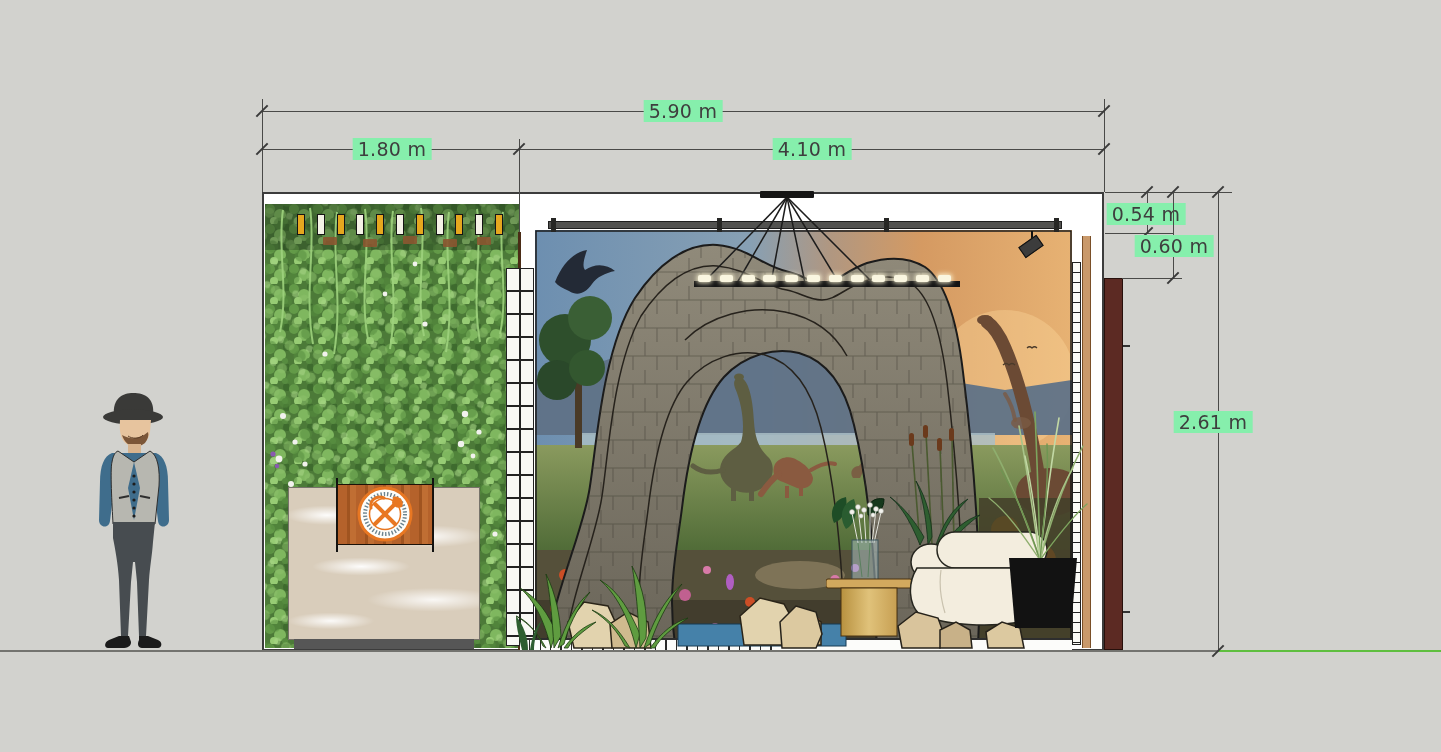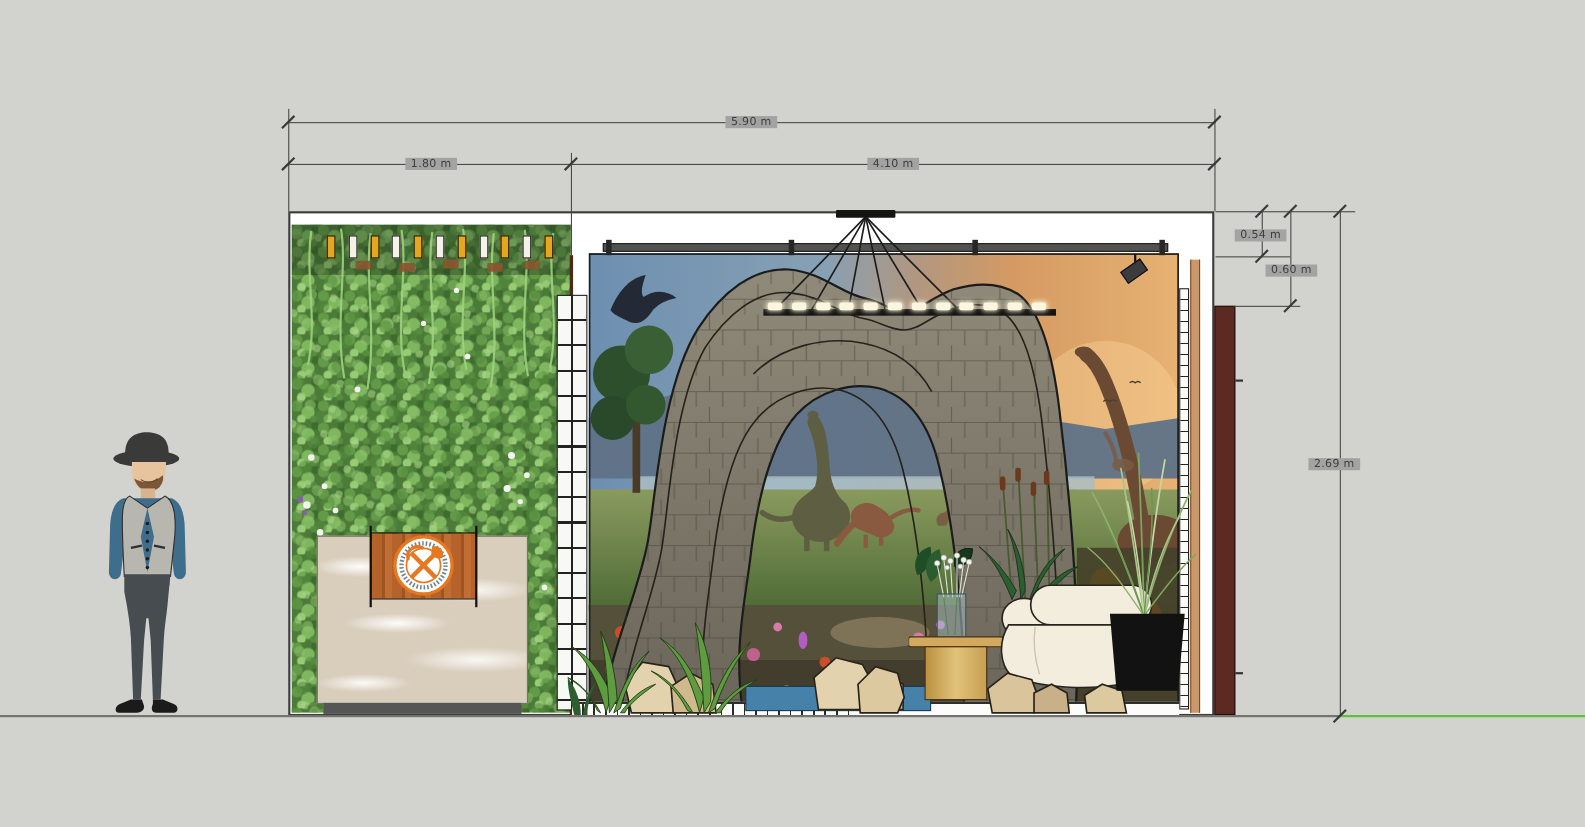--- a/index.html
+++ b/index.html
@@ -3,22 +3,22 @@
 <meta charset="utf-8">
 <style>
   html,body{margin:0;padding:0;background:#d2d2ce;}
   #stage{position:relative;width:1441px;height:752px;background:#d2d2ce;overflow:hidden;
          font-family:"DejaVu Sans",sans-serif;}
   .abs{position:absolute;}
   
   .dim-h{position:absolute;height:0;border-top:1.4px solid #4a4a48;}
   .dim-v{position:absolute;width:0;border-left:1.4px solid #4a4a48;}
   .tick{position:absolute;width:16px;height:0;border-top:2px solid #3a3a3a;transform:rotate(-45deg);}
-  .dim-label{position:absolute;transform:translate(-50%,-50%);background:#a3a3a3;padding:0 5px;
-             font-size:10px;color:#3e3e3e;white-space:nowrap;letter-spacing:.3px;}
+  .dim-label{position:absolute;transform:translate(-50%,-50%);background:#86efac;padding:0 5px;
+             font-size:19px;color:#3e3e3e;white-space:nowrap;letter-spacing:.3px;}
   
   #booth{position:absolute;left:262px;top:192px;width:842px;height:459px;background:#ffffff;
          border:2px solid #3c3c3c;box-sizing:border-box;}
   
   .wall-light{position:absolute;top:0;width:8px;height:21px;border:1.5px solid #151515;box-sizing:border-box;}
   
   .lamp{position:absolute;top:-6px;width:13px;height:7px;background:#faf6e0;border-radius:2px;
         box-shadow:0 0 5px 1px rgba(255,248,214,.95);}
   
   #truss{position:absolute;left:548px;top:221px;width:514px;height:8px;background:#525250;
@@ -511,15 +511,15 @@
   <div class="dim-h" style="left:1105px;top:233px;width:68px;"></div>
   <div class="tick" style="left:1139px;top:232px;"></div>
   <span class="dim-label" style="left:1146px;top:214px;">0.54 m</span>
   <div class="dim-v" style="left:1173px;top:192px;height:86px;"></div>
   <div class="dim-h" style="left:1122px;top:278px;width:60px;"></div>
   <div class="tick" style="left:1165px;top:277px;"></div>
   <span class="dim-label" style="left:1174px;top:246px;">0.60 m</span>
 
   <div class="dim-v" style="left:1218px;top:192px;height:459px;"></div>
   <div class="tick" style="left:1210px;top:650px;"></div>
-  <span class="dim-label" style="left:1213px;top:422px;">2.69 m</span>
+  <span class="dim-label" style="left:1213px;top:422px;">2.61 m</span>
 
 </div>
 
 </body></html>

